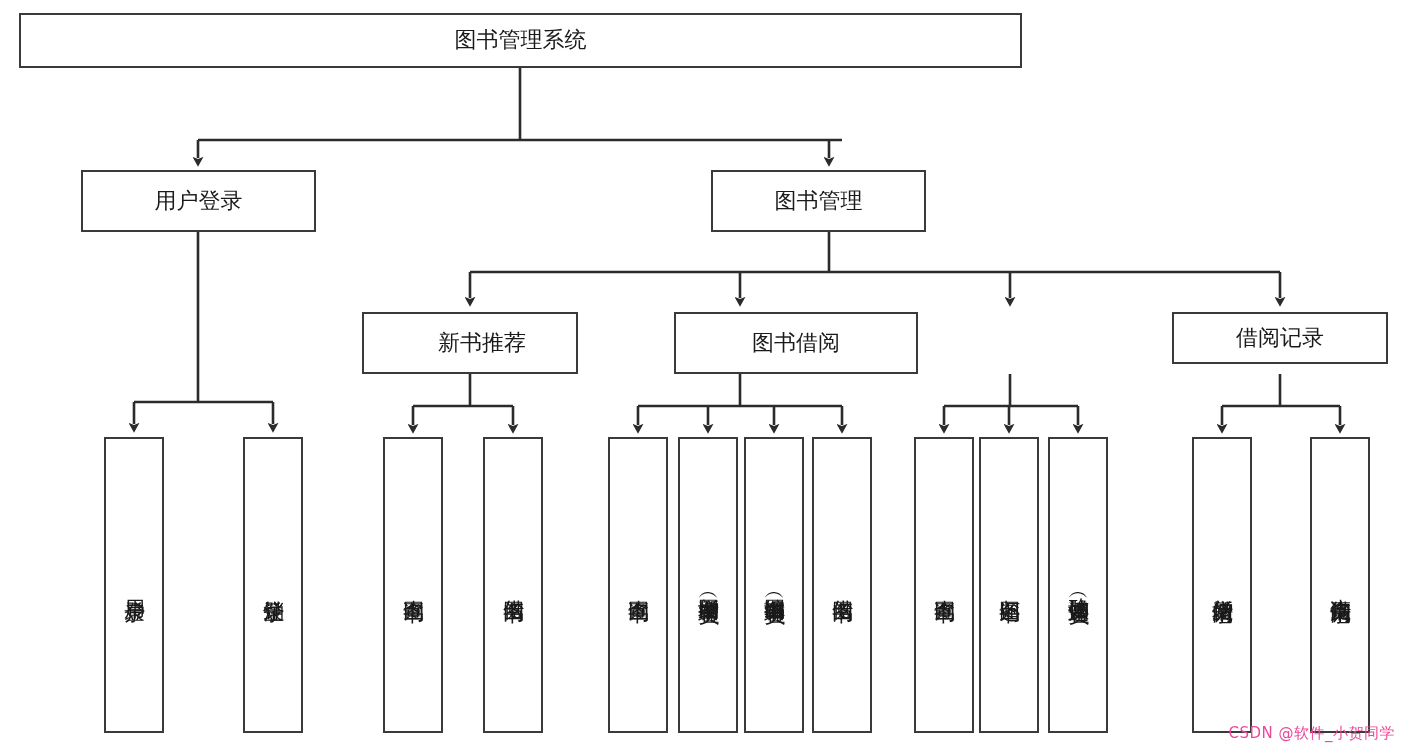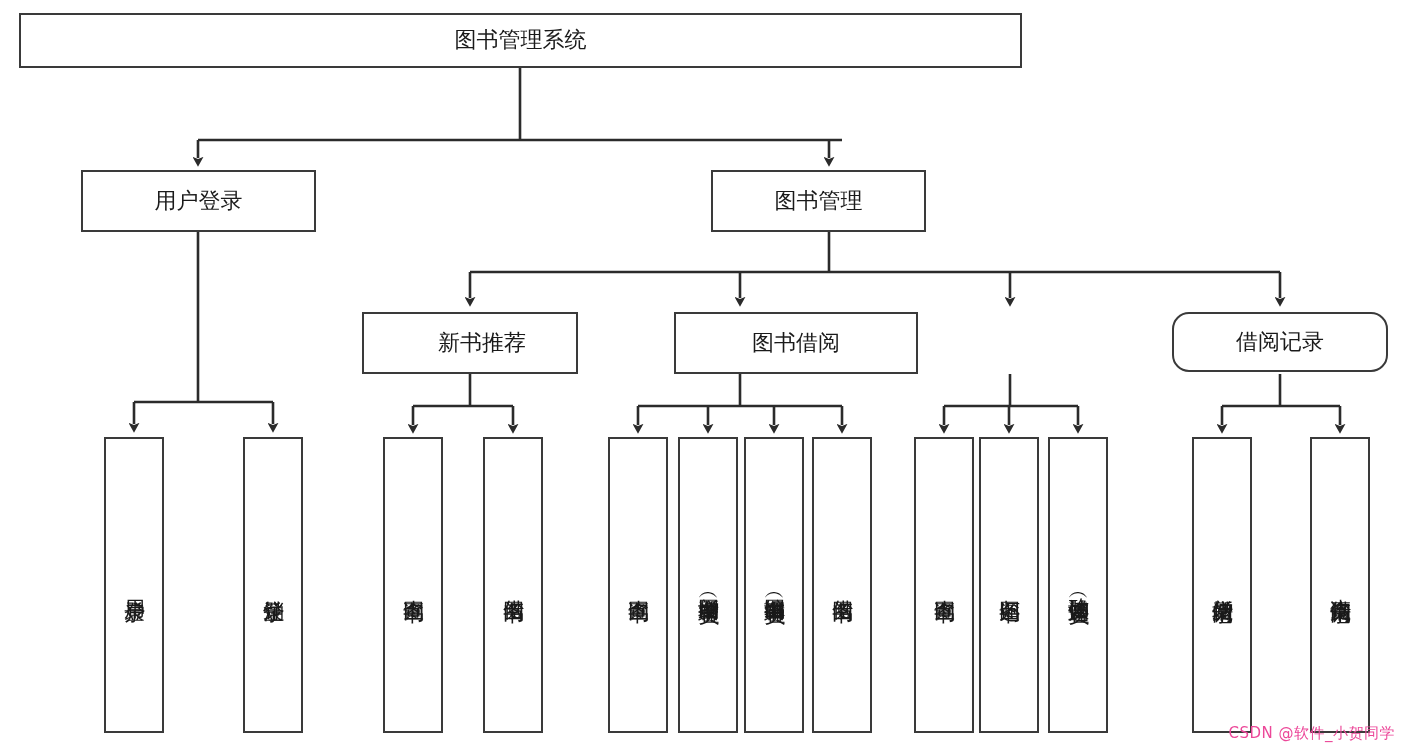--- a/index.html
+++ b/index.html
@@ -110,21 +110,21 @@
   <div class="node horizontal" style="left:711px;top:170px;width:215px;height:62px;">
     <span>图书管理</span>
   </div>
 
   <div class="node horizontal" style="left:362px;top:312px;width:216px;height:62px;padding-left:24px;">
     <span>新书推荐</span>
   </div>
   <div class="node horizontal" style="left:632px;top:312px;width:244px;height:62px;margin-left:42px;">
     <span>图书借阅</span>
   </div>
-  <div class="node horizontal" style="left:1172px;top:312px;width:216px;height:60px;border-radius:17px;">
+  <div class="node horizontal" style="left:1172px;top:312px;width:216px;height:52px;">
     <span>借阅记录</span>
   </div>
 
   <div class="node vertical" style="left:104px;top:437px;width:60px;height:296px;">
     <span>用户登录</span>
   </div>
   <div class="node vertical" style="left:243px;top:437px;width:60px;height:296px;">
     <span>注销登录</span>
   </div>
 

